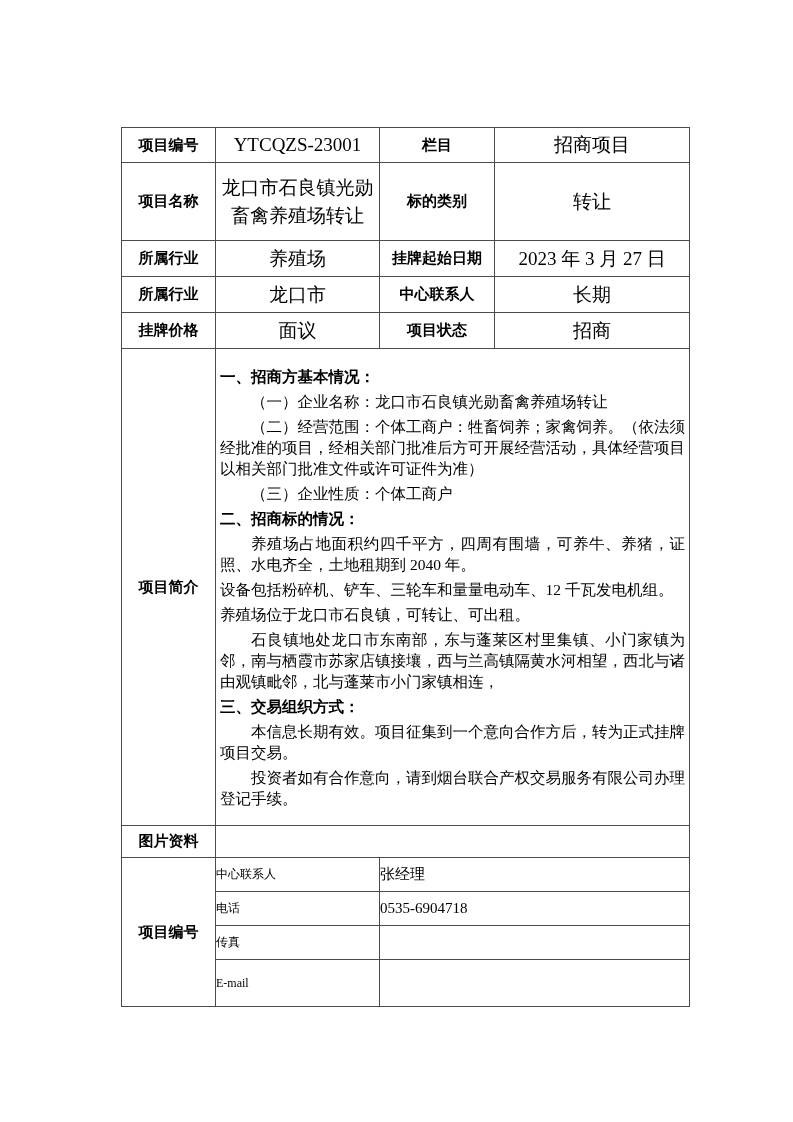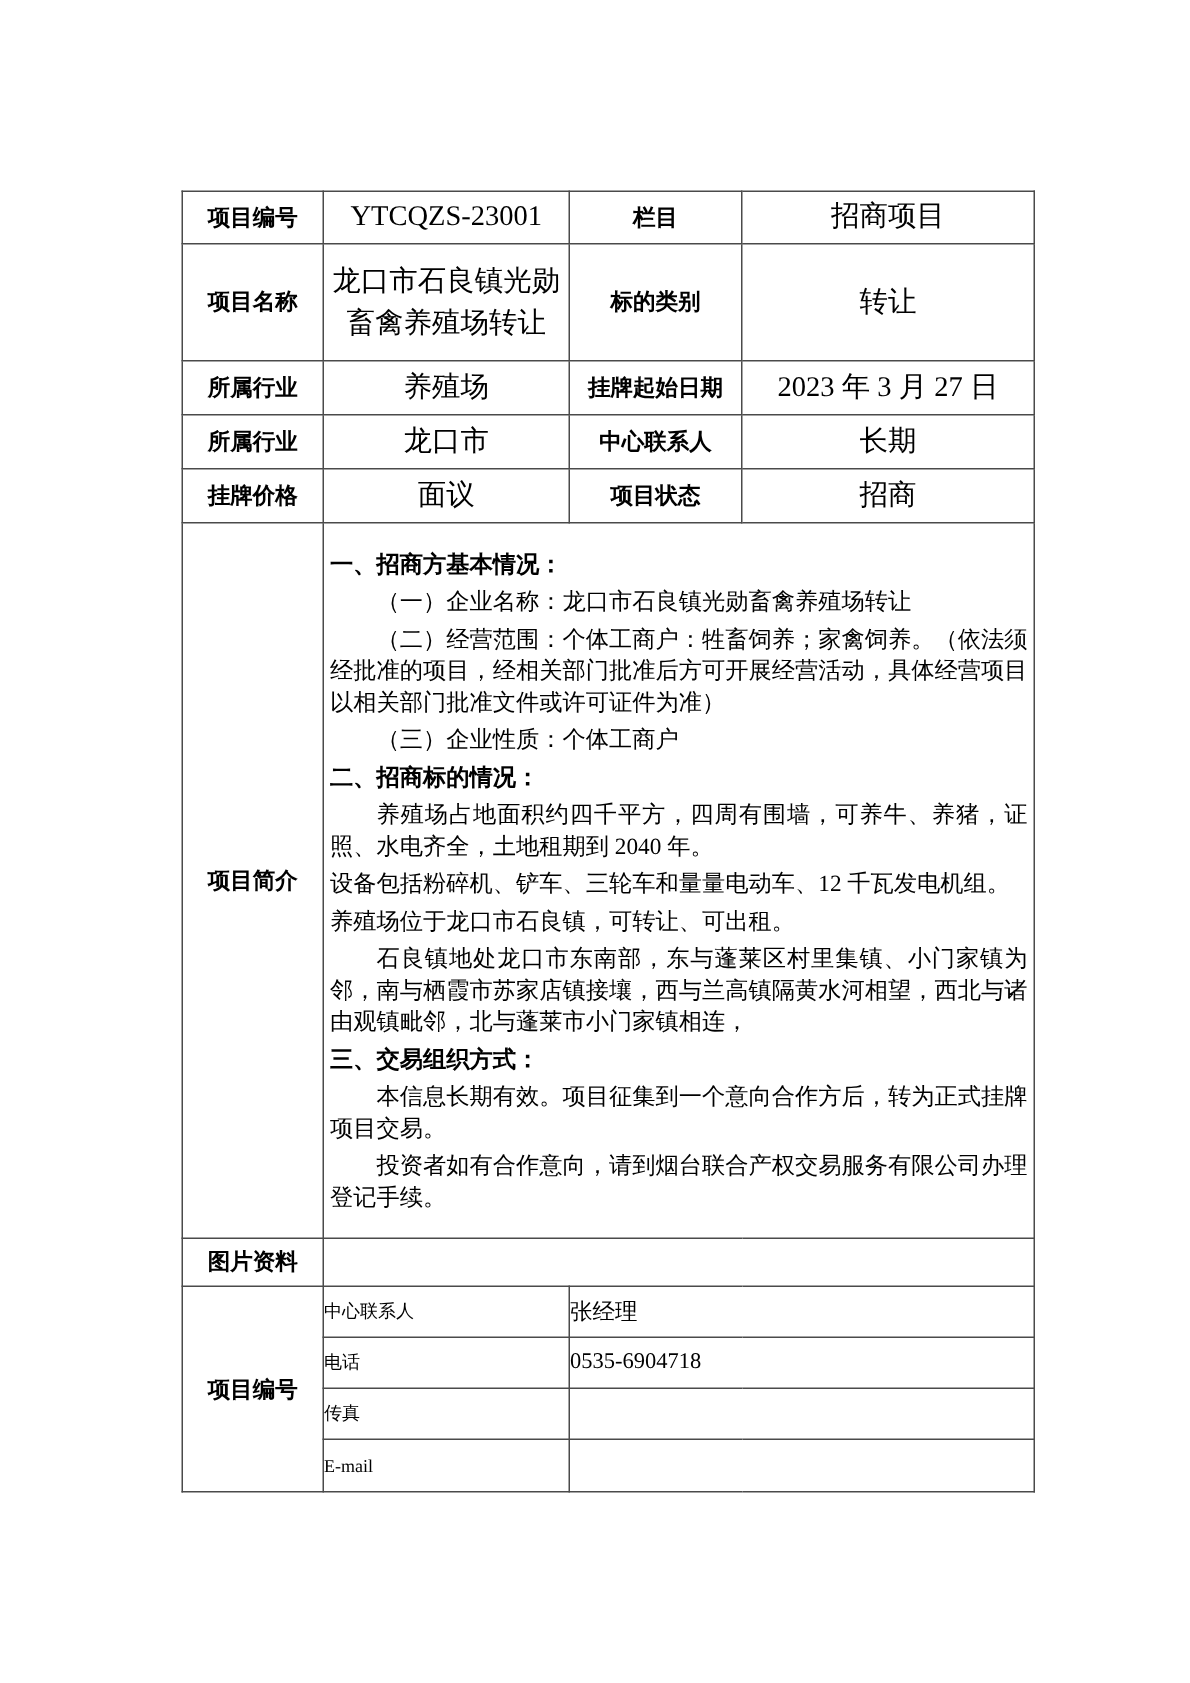--- a/index.html
+++ b/index.html
@@ -131,18 +131,18 @@
       <td class="c-val" colspan="2">张经理</td>
     </tr>
     <tr style="height:34px">
       <td class="c-lbl">电话</td>
       <td class="c-val" colspan="2">0535-6904718</td>
     </tr>
     <tr style="height:34px">
       <td class="c-lbl">传真</td>
       <td class="c-val" colspan="2"></td>
     </tr>
-    <tr style="height:35px">
+    <tr style="height:47px">
       <td class="c-lbl">E-mail</td>
       <td class="c-val" colspan="2"></td>
     </tr>
   </tbody>
 </table>
 
 </body></html>

